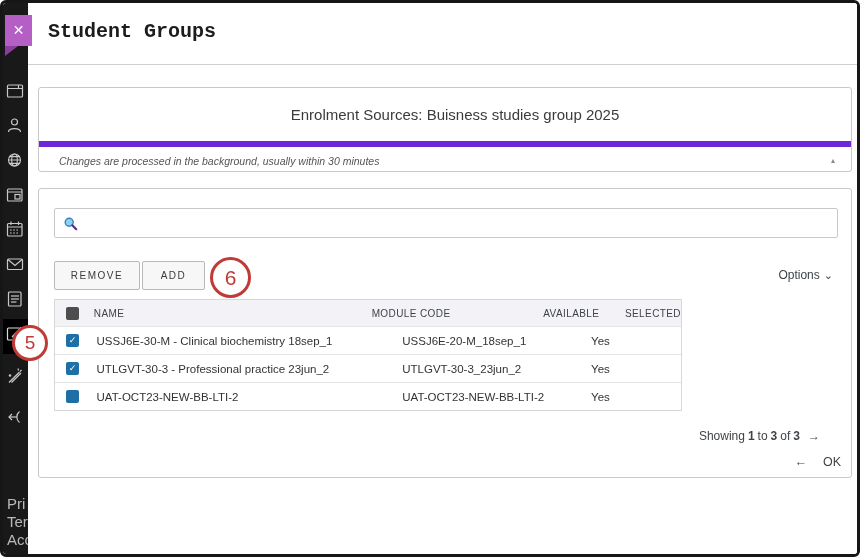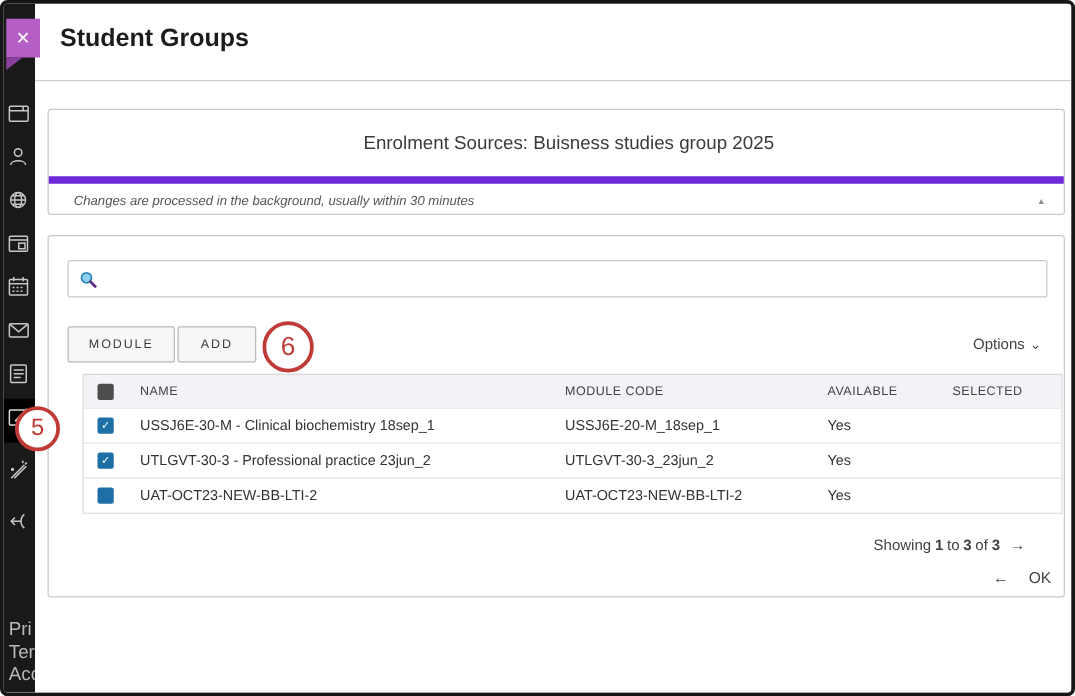--- a/index.html
+++ b/index.html
@@ -10,21 +10,21 @@
   .sidebar { position:absolute; left:0; top:0; bottom:0; width:25px; background:#191919; z-index:1; overflow:hidden; }
   .side-item { position:absolute; left:3px; width:22px; height:26px; }
   .side-item.active { left:0; width:25px; height:35px; background:#000; padding-left:3px; padding-top:5px; }
   .side-item svg { display:block; }
   .side-footer { position:absolute; left:4px; bottom:5px; }
   .side-footer a { display:block; color:#b9b9b9; font-size:15px; line-height:18px; text-decoration:none; white-space:nowrap; }
 
   
   .content { position:absolute; left:25px; top:0; right:0; bottom:0; background:#fff; z-index:2; }
   .header { position:absolute; left:0; top:0; right:0; height:62px; border-bottom:1px solid #cfcfcf; }
-  .title { position:absolute; left:20px; top:17px; font-family:Liberation Sans, sans-serif; font-size:20px; font-weight:600; color:#1c1c1c; }
+  .title { position:absolute; left:20px; top:17px; font-family:Liberation Mono, monospace; font-size:20px; font-weight:600; color:#1c1c1c; }
 
   
   .ribbon { position:absolute; left:2px; top:12px; width:27px; height:31px; background:#b55fc6; z-index:4; color:#fff; text-align:center; line-height:31px; font-size:14px; cursor:pointer; }
   .ribbon::after { content:""; position:absolute; top:100%; left:0; width:0; height:0; border-top:10px solid #8a3f9c; border-right:13px solid transparent; }
 
   
   .panel1 { position:absolute; left:10px; top:84px; width:814px; border:1px solid #c9c9c9; border-radius:3px; background:#fff;text-align:center; }
   .panel1-title { height:53px; padding:18px 0 0 20px; font-size:15px; color:#3b3b3b; }
   .note-bar { position:relative; height:30px; border-top:6px solid #6d28d9; }
   .note-text { position:absolute; left:20px; top:8px; font-size:10.5px; font-style:italic; color:#555; }
@@ -36,21 +36,21 @@
   .searchbox svg { position:absolute; left:8px; top:7px; }
   .searchbox input { position:absolute; left:28px; top:1px; right:4px; height:26px; border:none; outline:none; font-size:12px; color:#333; }
 
   .btn { position:absolute; top:72px; height:29px; background:#f7f7f7; border:1px solid #b9b9b9; border-radius:2px; font-size:10px; letter-spacing:1.5px; color:#3a3a3a; text-align:center; cursor:pointer; font-family:"Liberation Sans", sans-serif; }
   .btn.remove { left:15px; width:86px; }
   .btn.add { left:103px; width:63px; }
   .options { position:absolute; right:18px; top:79px; font-size:12px; color:#3f4347; cursor:pointer; }
   .options .chev { font-size:11px; margin-left:4px; }
 
   
-  .tbl { position:absolute; left:15px; top:110px; width:784px; border:1px solid #d8d8d8; font-size:11.5px; color:#333;margin-left:12px; }
+  .tbl { position:absolute; left:15px; top:110px; width:628px; border:1px solid #d8d8d8; font-size:11.5px; color:#333; }
   .trow { display:flex; align-items:center; height:28px; border-top:1px solid #e5e5e5; background:#fff;justify-content:space-between; }
   .thead { display:flex; align-items:center; height:26px; background:#f2f2f7; font-size:10px; color:#3f4347; letter-spacing:.4px; }
   .c-cb { width:45px; padding-left:11px; }
   .c-name { width:340px; }
   .c-mod { width:210px; }
   .c-av { width:100px; }
   .c-sel { flex:1; }
   .cb { width:13px; height:13px; border-radius:2px; display:block; cursor:pointer; }
   .cb.dark { background:#4d4d4d; }
   .cb.checked { background:#1d6fa5; color:#fff; font-size:9px; line-height:13px; text-align:center; }
@@ -173,21 +173,21 @@
     <div class="panel2">
 
       <div class="searchbox">
         <span><svg width="16" height="16" viewBox="0 0 16 16">
               <circle cx="6.2" cy="6.2" r="4" fill="#8fd0ec" stroke="#2b86bd" stroke-width="1.4"></circle>
               <line x1="9.3" y1="9.3" x2="13.2" y2="13.2" stroke="#5b2d83" stroke-width="2.2" stroke-linecap="round"></line>
             </svg></span>
         <input type="text" placeholder="" style="">
       </div>
 
-      <button class="btn remove">MODULE</button>
+      <button class="btn remove">REMOVE</button>
       <button class="btn add">ADD</button>
 
       <div class="options">
         <span>Options</span><span class="chev">⌄</span>
       </div>
 
       <div class="tbl">
         <div class="thead" style="border-top:none">
           <div class="c-cb">
               <span class="cb dark"></span>

